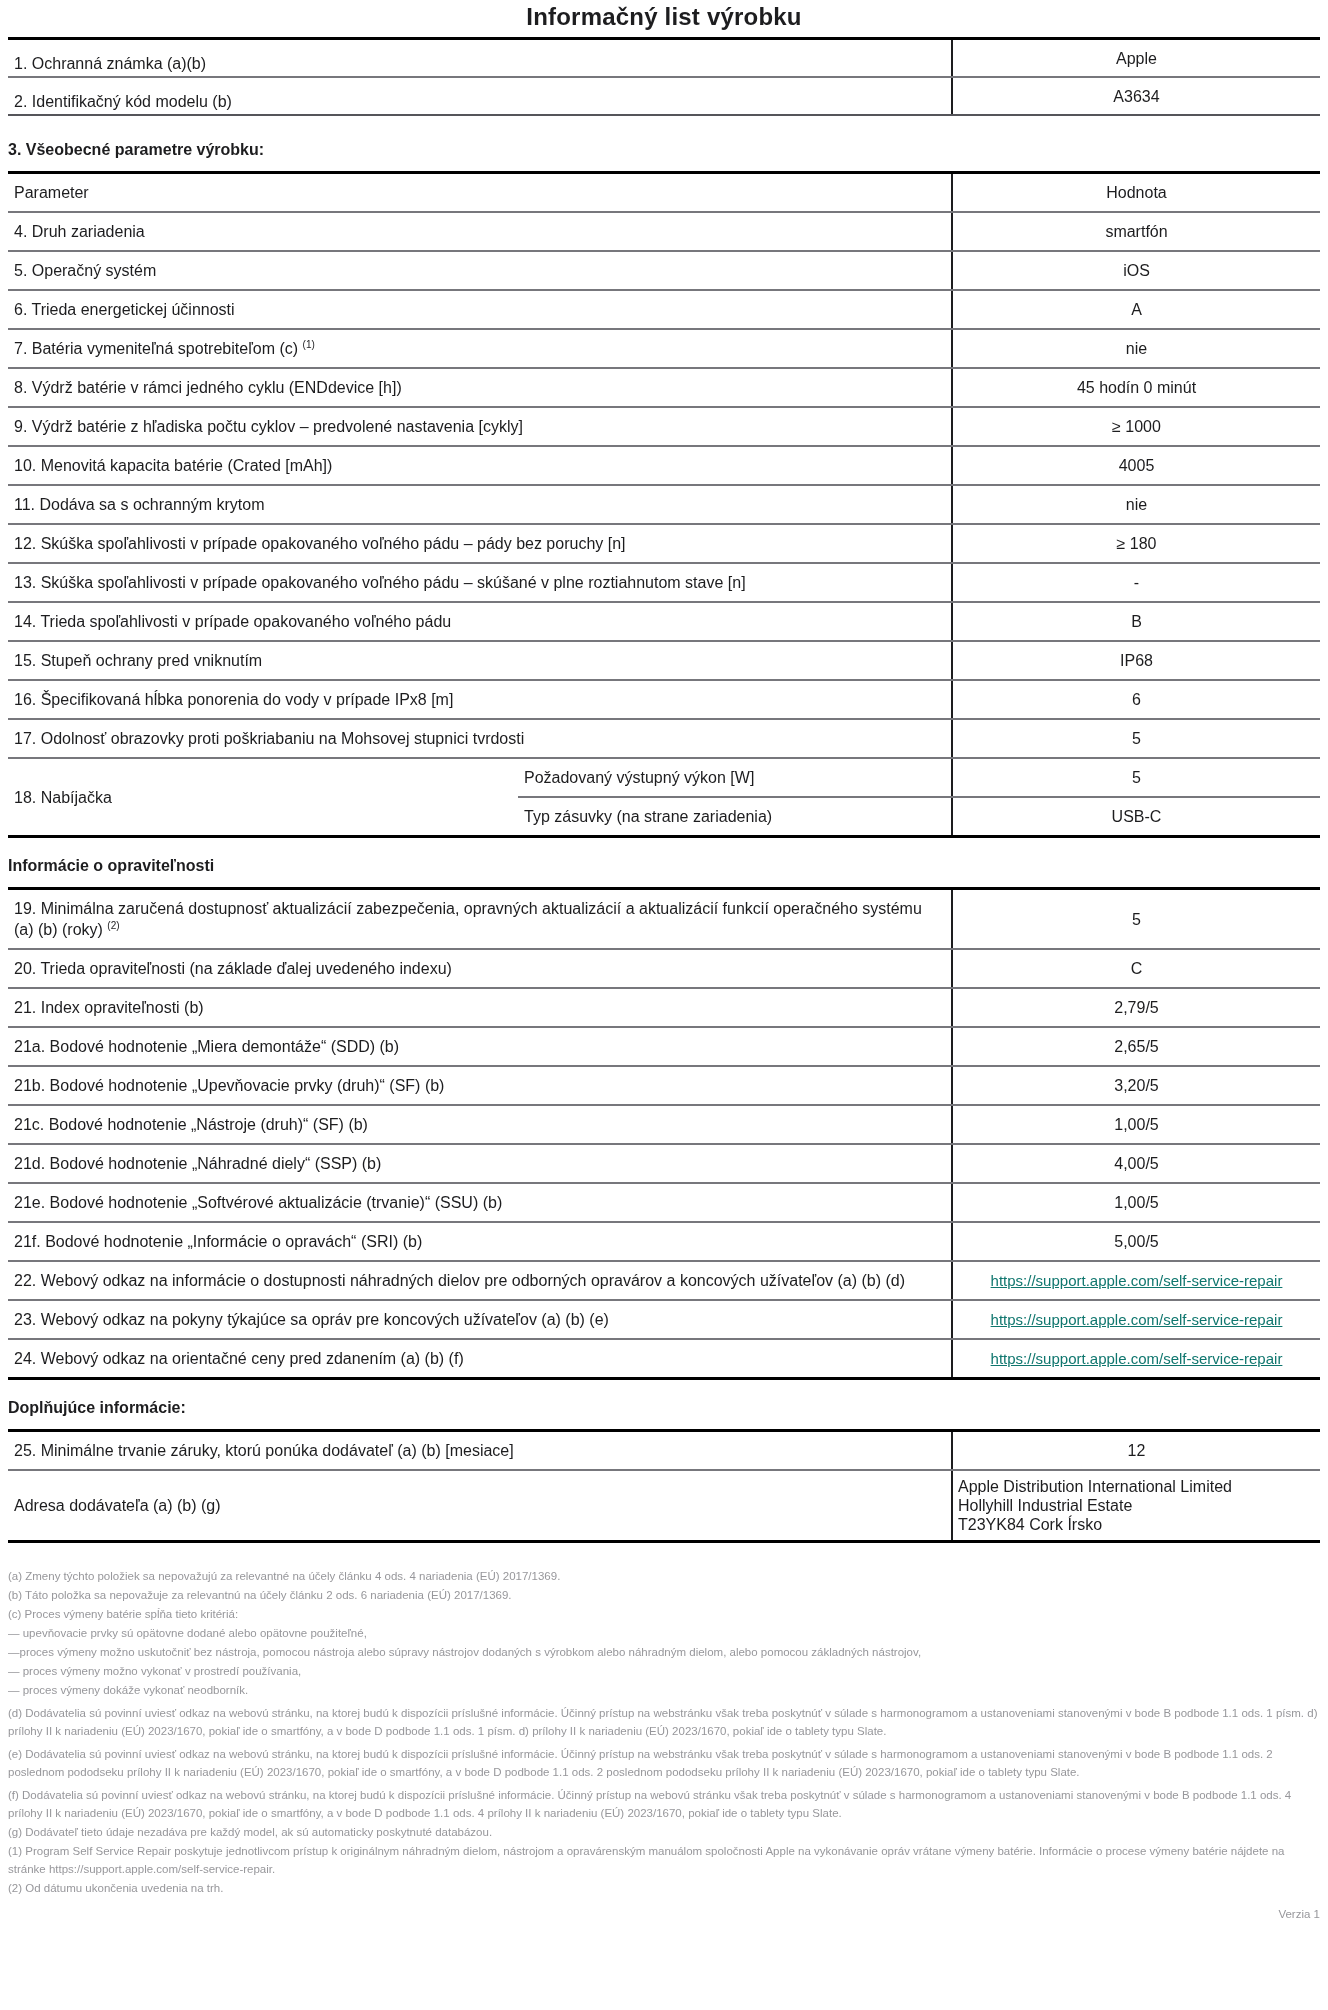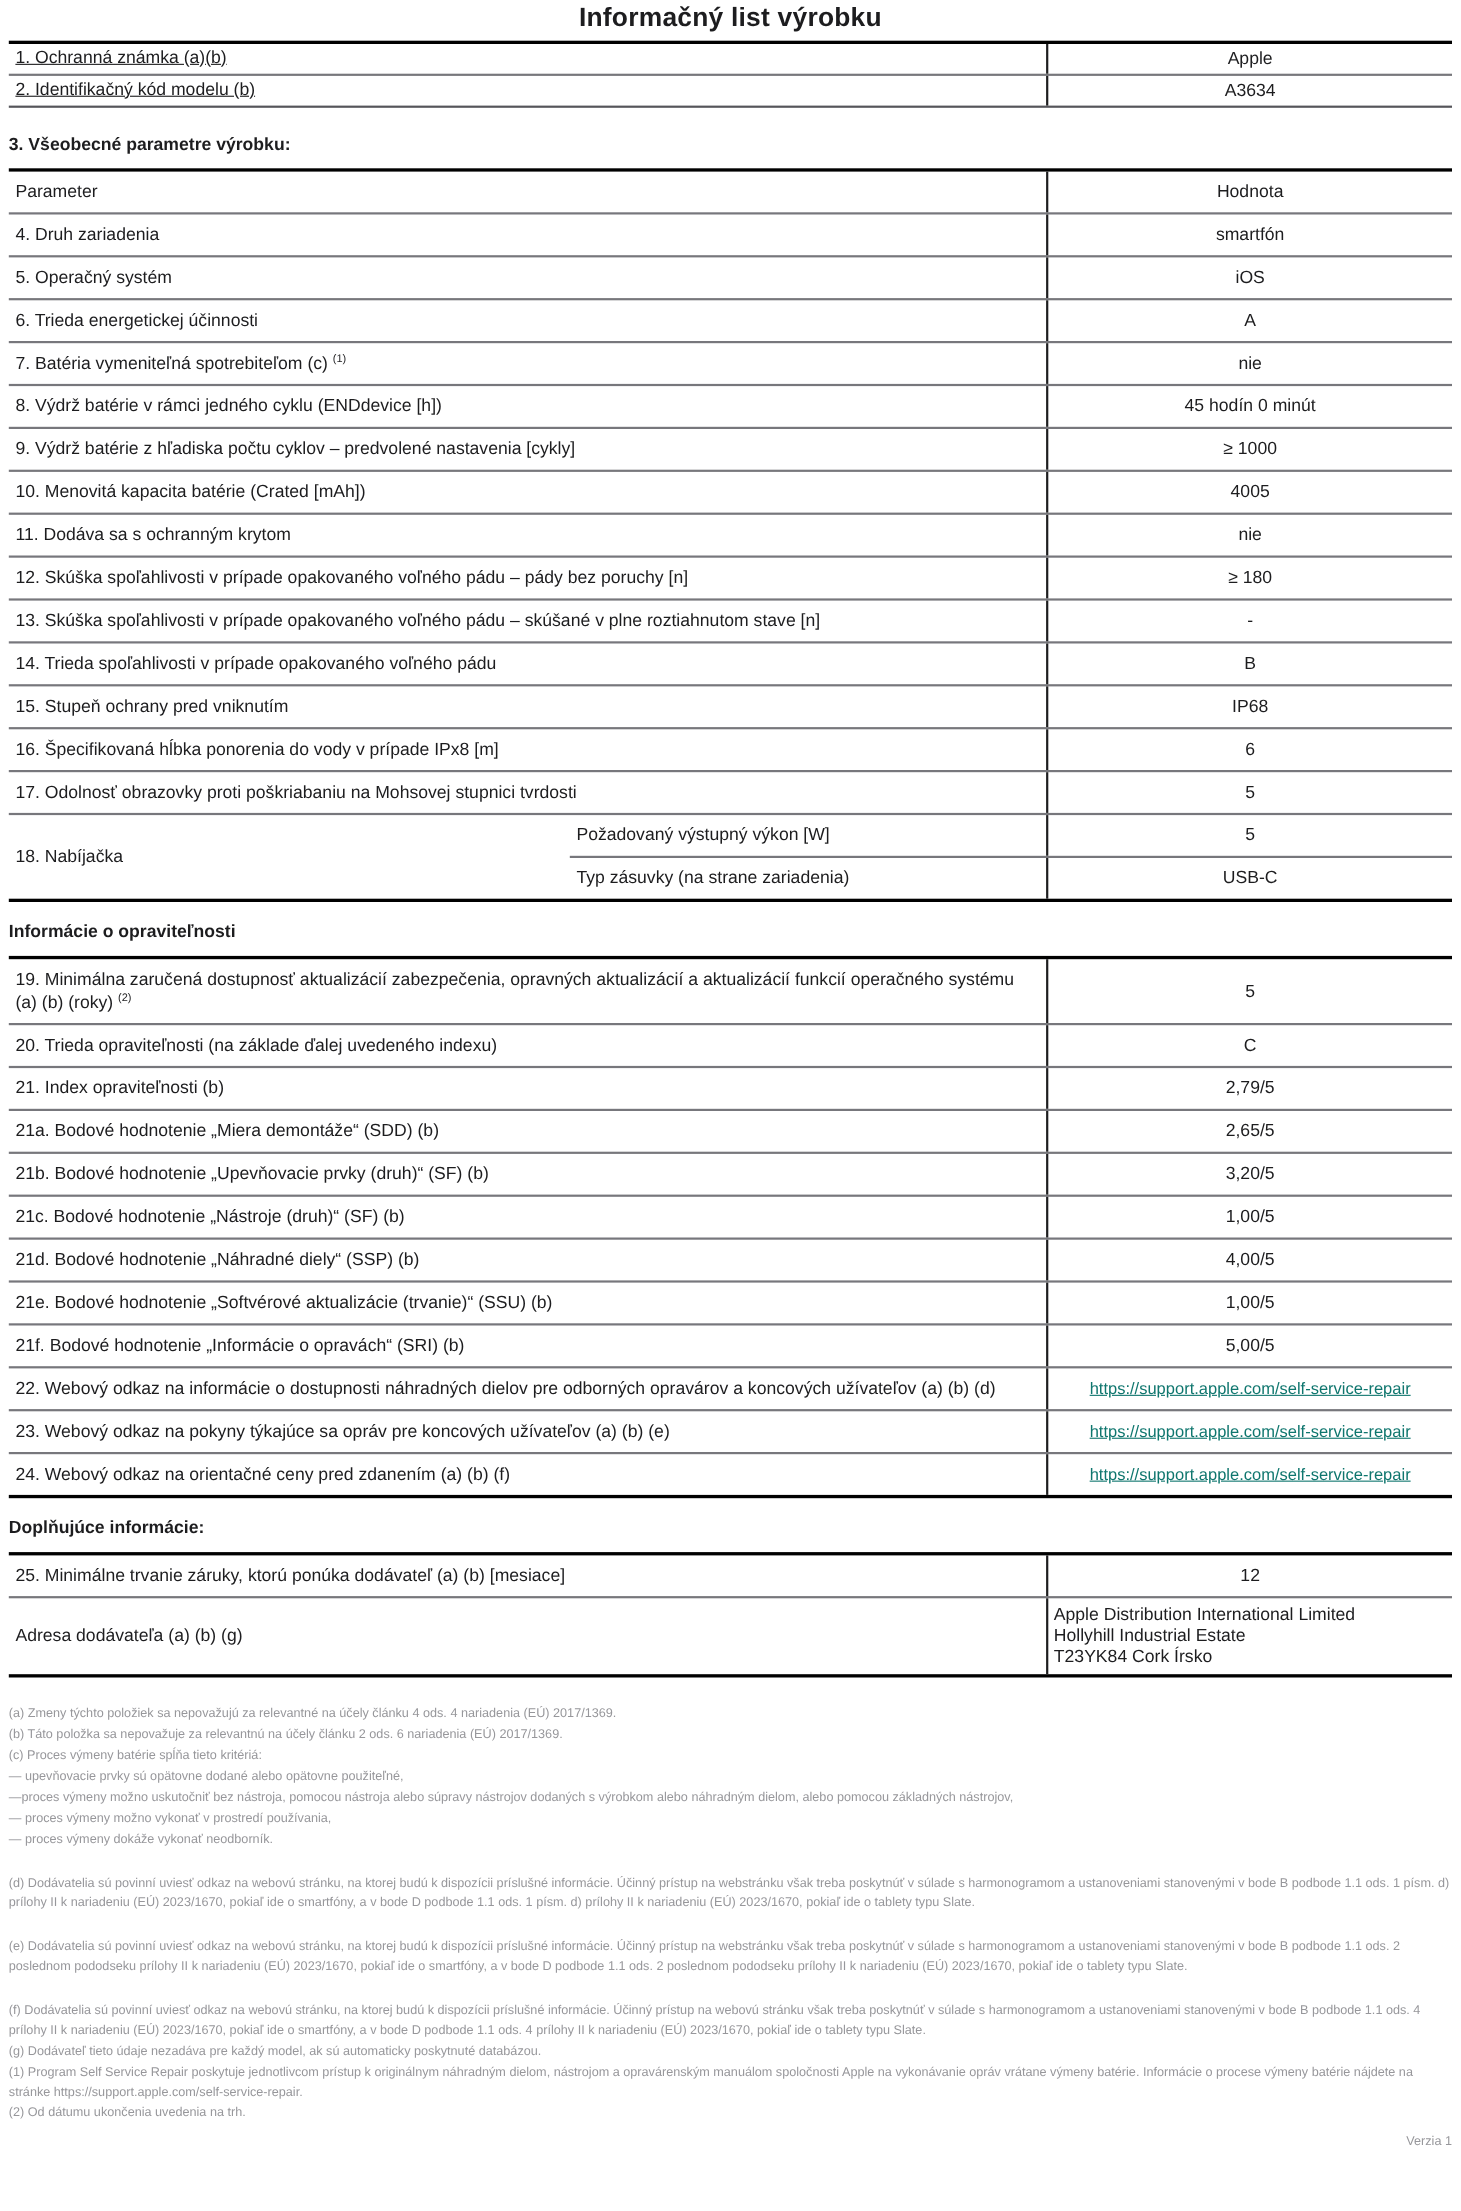--- a/index.html
+++ b/index.html
@@ -20,21 +20,21 @@
   .sec-head.tight{margin:18px 0 12px;}
   
   .tbl{border-top:3px solid #000;border-bottom:3px solid #000;}
   .tbl1{border-top:3px solid #000;border-bottom:2px solid #55555a;}
   .r{display:flex;border-top:2px solid #77777c;}
   .tbl .r:first-child,.tbl1 .r:first-child{border-top:none;}
   .lab{
     width:943px;box-sizing:border-box;padding:8px 25px 8px 6px;
     line-height:21px;display:flex;align-items:center;
   }
-  .tbl1 .lab{padding:0 14px 3px 6px;line-height:19px;text-decoration:underline;}
+  .tbl1 .lab{padding:14px 14px 3px 6px;line-height:19px;}
   .val{
     flex:1;border-left:2px solid #1d1d1f;
     display:flex;align-items:center;justify-content:center;
     text-align:right;padding:3px 4px;line-height:21px;box-sizing:border-box;
   }
   sup.fn{font-size:10px;line-height:0;vertical-align:super;}
   
   .lab-sm{
     width:510px;box-sizing:border-box;padding:20px 6px;line-height:21px;
     display:flex;align-items:center;
@@ -52,21 +52,21 @@
   }
   
   .val-addr{
     flex:1;border-left:2px solid #1d1d1f;box-sizing:border-box;
     padding:6px 4px 6px 5px;display:flex;flex-direction:column;
     justify-content:center;text-align:left;line-height:19px;
   }
   
   .notes{margin-top:24px;color:#97979b;font-size:11.5px;}
   .notes p{margin:0 0 1px;line-height:18px;}
-  .notes p.gap{margin-top:22px;}
+  .notes p.gap{margin-top:5px;}
   .version{
     text-align:right;color:#97979b;font-size:11.5px;margin-top:8px;line-height:18px;
   }
 </style>
 </head>
 <body>
 
 <h1 class="title">Informačný list výrobku</h1>
 
 <div class="tbl1">

